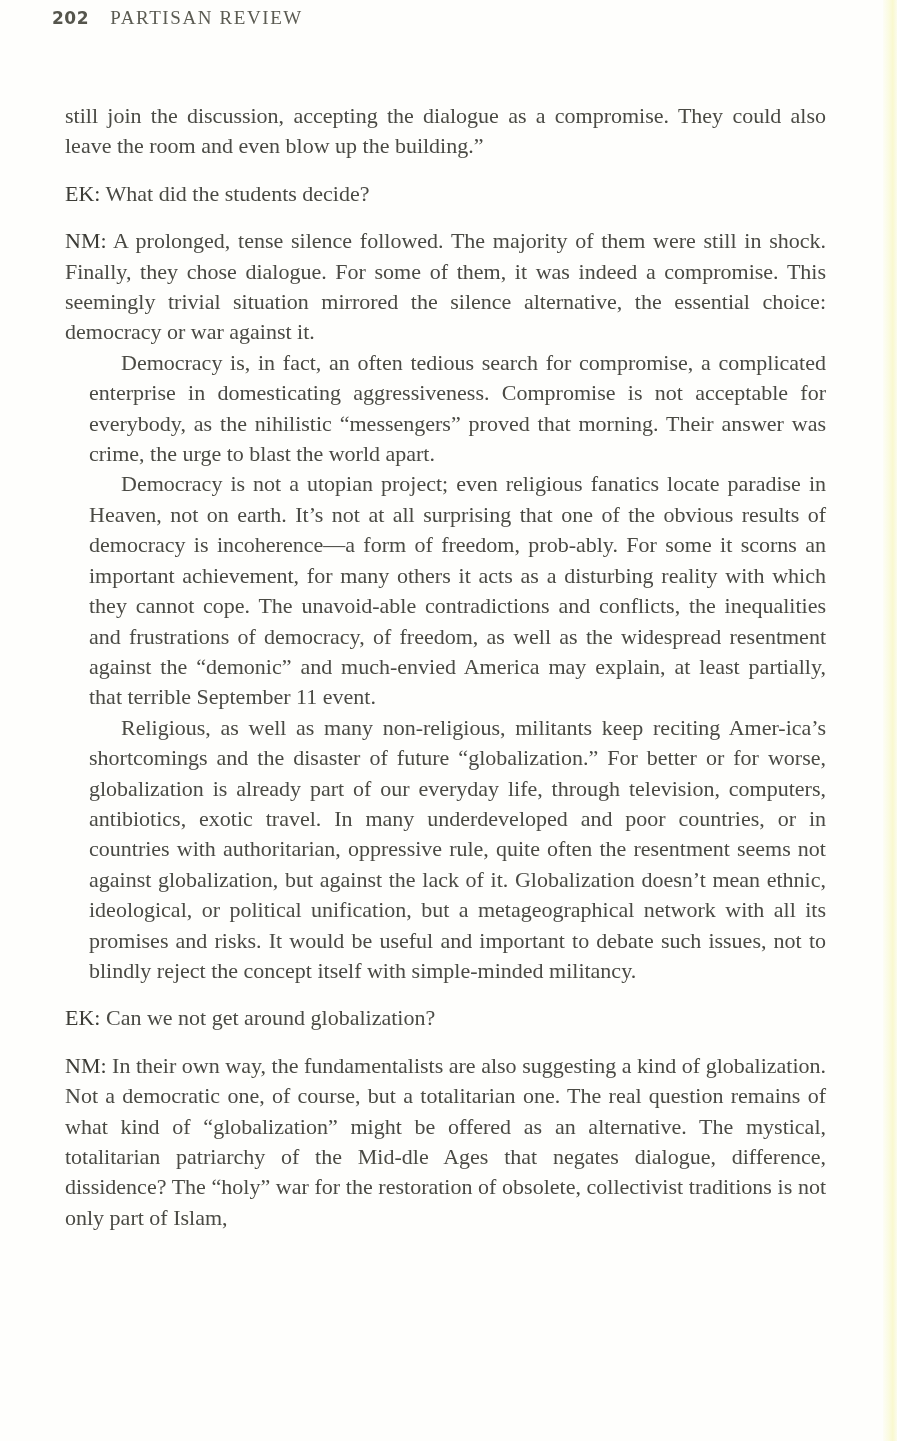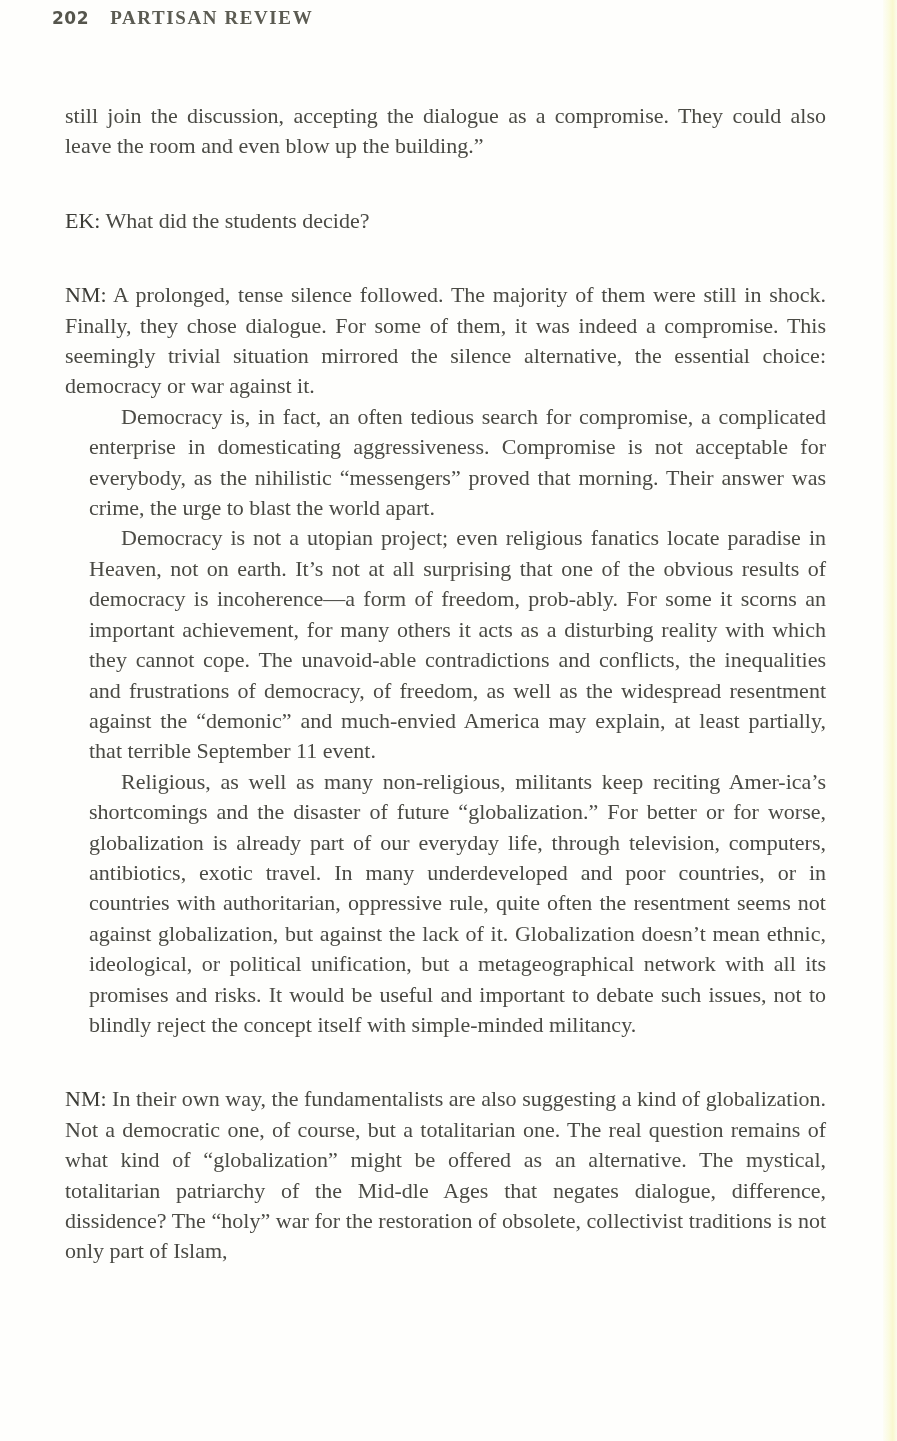--- a/index.html
+++ b/index.html
@@ -15,29 +15,29 @@
   }
   .running-head {
     position: absolute; left: 52px; top: 7px;
     font-size: 19px; letter-spacing: 0.5px; color: #5b5b52;
     white-space: nowrap;
   }
   .page-num {
     font-family: "DejaVu Sans", "Liberation Sans", sans-serif;
     font-weight: bold; font-size: 17px; color: #55554c; margin-right: 16px;
   }
-  .journal-title { letter-spacing: 1.6px; font-weight: bold; }
+  .journal-title { letter-spacing: 1.6px; }
   .body-text {
     position: absolute; left: 65px; top: 101px; width: 761px;
     font-size: 22px; line-height: 30.4px;
     text-align: justify; hyphens: none;
   }
   .para { margin: 0; }
   .para.indent { text-indent: 32px; margin-left: 24px; }
-  .para.gap { margin-top: 44px; }
+  .para.gap { margin-top: 17px; }
   .speaker { font-weight: normal; color: #3c3c36; }
 </style>
 </head>
 <body>
 
 <div class="edge-strip"></div>
 
 <div class="running-head">
   <span class="page-num">202</span>
   <span class="journal-title">PARTISAN REVIEW</span>
@@ -56,15 +56,18 @@
   <p class="para indent">
     <span>Democracy is, in fact, an often tedious search for compromise, a complicated enterprise in domesticating aggressiveness. Compromise is not acceptable for everybody, as the nihilistic “messengers” proved that morning. Their answer was crime, the urge to blast the world apart.</span>
   </p>
   <p class="para indent">
     <span>Democracy is not a utopian project; even religious fanatics locate paradise in Heaven, not on earth. It’s not at all surprising that one of the obvious results of democracy is incoherence—a form of freedom, prob-ably. For some it scorns an important achievement, for many others it acts as a disturbing reality with which they cannot cope. The unavoid-able contradictions and conflicts, the inequalities and frustrations of democracy, of freedom, as well as the widespread resentment against the “demonic” and much-envied America may explain, at least partially, that terrible September 11 event.</span>
   </p>
   <p class="para indent">
     <span>Religious, as well as many non-religious, militants keep reciting Amer-ica’s shortcomings and the disaster of future “globalization.” For better or for worse, globalization is already part of our everyday life, through television, computers, antibiotics, exotic travel. In many underdeveloped and poor countries, or in countries with authoritarian, oppressive rule, quite often the resentment seems not against globalization, but against the lack of it. Globalization doesn’t mean ethnic, ideological, or political unification, but a metageographical network with all its promises and risks. It would be useful and important to debate such issues, not to blindly reject the concept itself with simple-minded militancy.</span>
   </p>
   <p class="para gap">
+    <span class="speaker">EK:</span><span> Can we not get around globalization?</span>
+  </p>
+  <p class="para gap">
     <span class="speaker">NM:</span><span> In their own way, the fundamentalists are also suggesting a kind of globalization. Not a democratic one, of course, but a totalitarian one. The real question remains of what kind of “globalization” might be offered as an alternative. The mystical, totalitarian patriarchy of the Mid-dle Ages that negates dialogue, difference, dissidence? The “holy” war for the restoration of obsolete, collectivist traditions is not only part of Islam,</span>
   </p>
 </div>
 
 </body></html>

